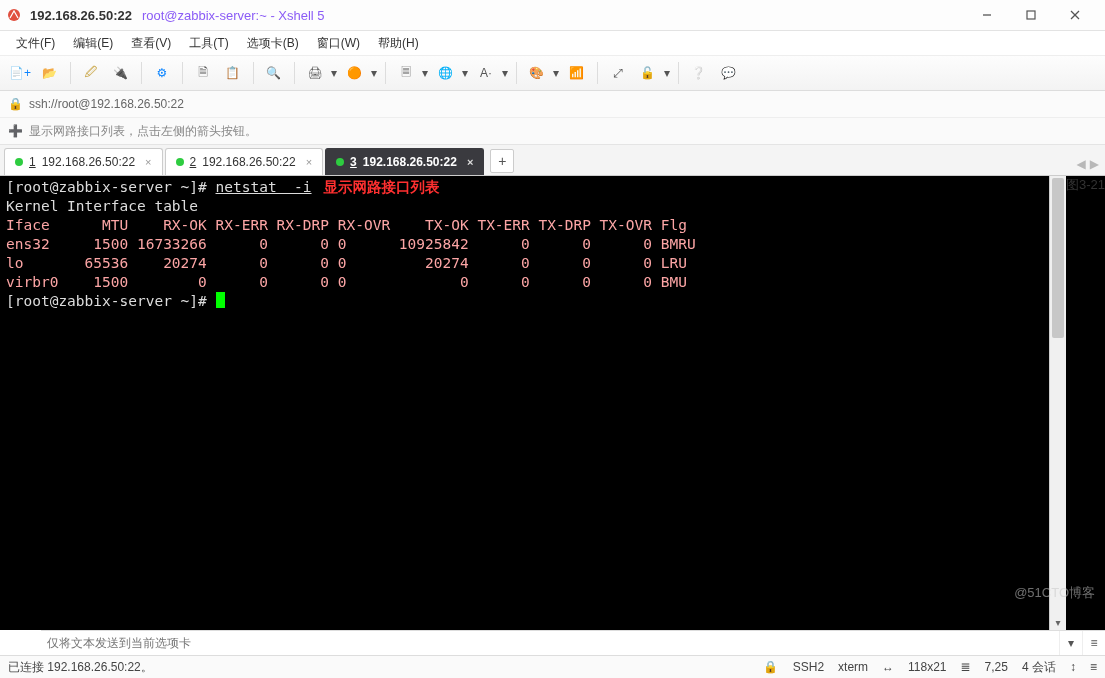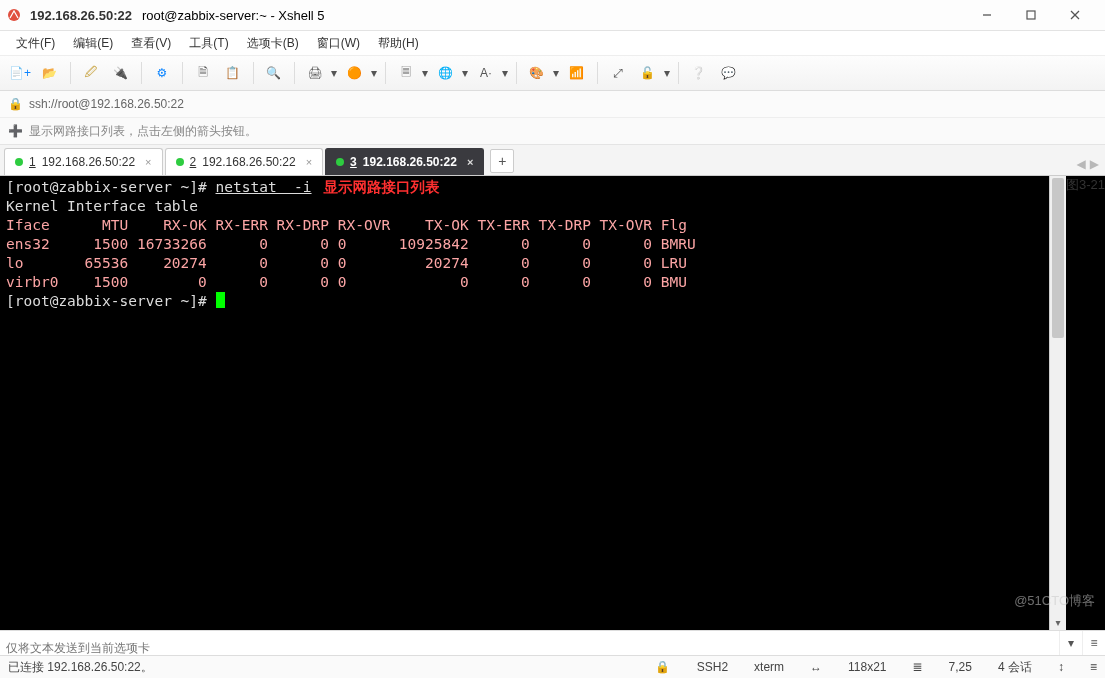--- a/index.html
+++ b/index.html
@@ -33,21 +33,21 @@
     width: 16px; height: 16px;
     margin-right: 8px;
     display:flex; align-items:center; justify-content:center;
   }
   .titlebar .title-text {
     font-weight: 600;
     font-size: 13px;
   }
   .titlebar .title-sub {
     margin-left: 10px;
-    color: #000000;
+    color: #8b5cf6;
     font-size: 13px;
   }
   .titlebar .spacer { flex: 1; }
   .winbtn {
     width: 44px; height: 28px;
     display:flex; align-items:center; justify-content:center;
     color:#555;
   }
 
   .menubar {
@@ -179,44 +179,45 @@
     width:16px;background:#f0f0f0;border-left:1px solid #ccc;
     position:relative;
   }
   .vscroll .thumb { position:absolute;top:2px;left:2px;right:2px;height:160px;background:#c7c7c7;border-radius:2px; }
   .vscroll .arrow { position:absolute;left:0;right:0;height:16px;display:flex;align-items:center;justify-content:center;color:#666;font-size:10px; }
   .vscroll .arrow.top{top:0;}
   .vscroll .arrow.bot{bottom:0;}
 
   .sendbar {
     height:24px;
-    display:flex;align-items:flex-end;
+    display:flex;align-items:center;
     border-top:1px solid #ddd;
     background:#fff;
+    margin-left:41px;
   }
   .sendbar input {
     flex:1;border:none;outline:none;font-size:12px;padding:0 6px;color:#888;background:transparent;
   }
   .sendbar .to { width:22px;display:flex;align-items:center;justify-content:center;color:#555;border-left:1px solid #eee;height:100%; }
   .sendbar .menu { width:22px;display:flex;align-items:center;justify-content:center;color:#555;border-left:1px solid #eee;height:100%; }
 
   .statusbar {
     height:22px;
     display:flex;align-items:center;
     border-top:1px solid #ddd;
     background:#fafafa;
     padding:0 8px;
     font-size:12px;
     color:#444;
-    gap:26px;
+    gap:14px;
   }
   .statusbar .spacer { flex:1; }
   .watermark {
     position:absolute;
-    right:10px; bottom:20px;
+    right:10px; bottom:28px;
     color:rgba(200,200,200,0.55);
     font-size:13px;
     pointer-events:none;
   }
 
   .iface-head, .iface-row { color:#fca5a5; }
 </style>
 </head>
 <body>
 <div class="window">

